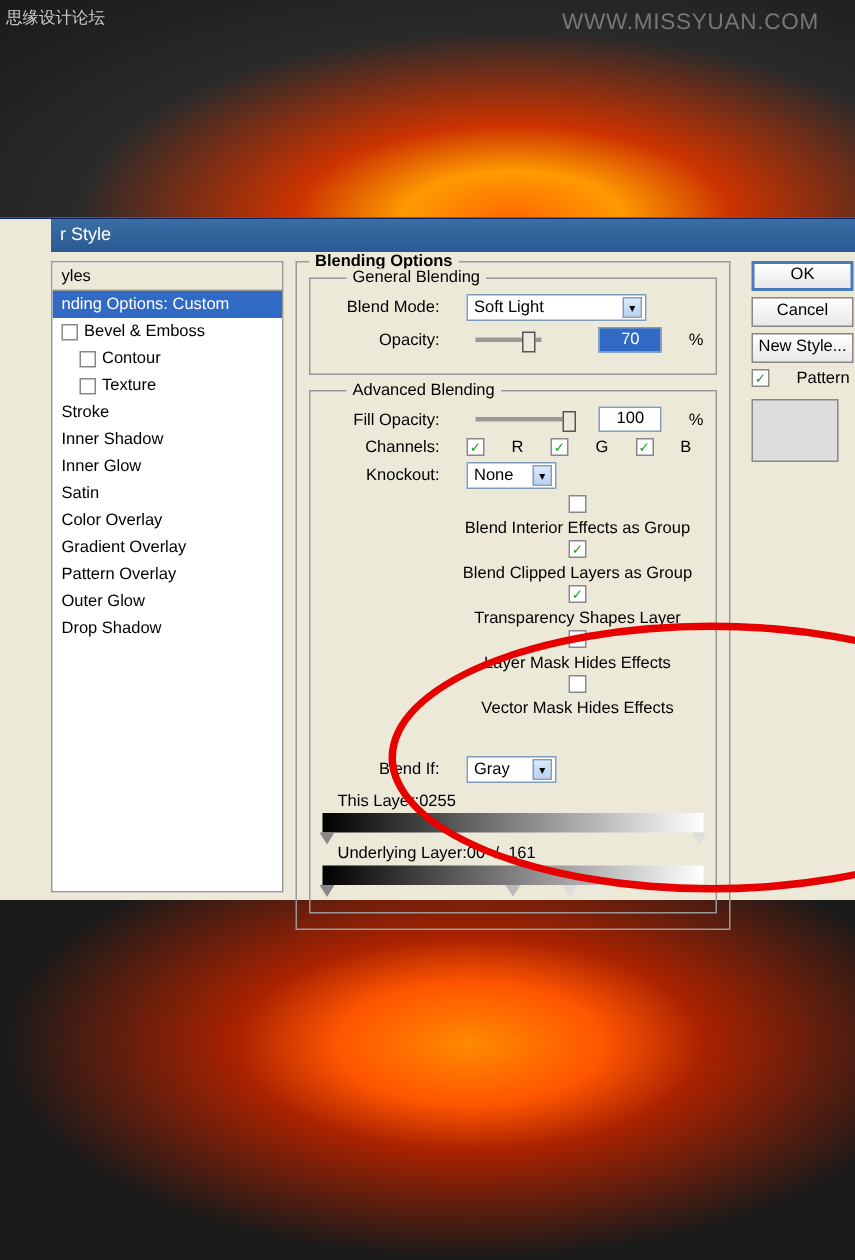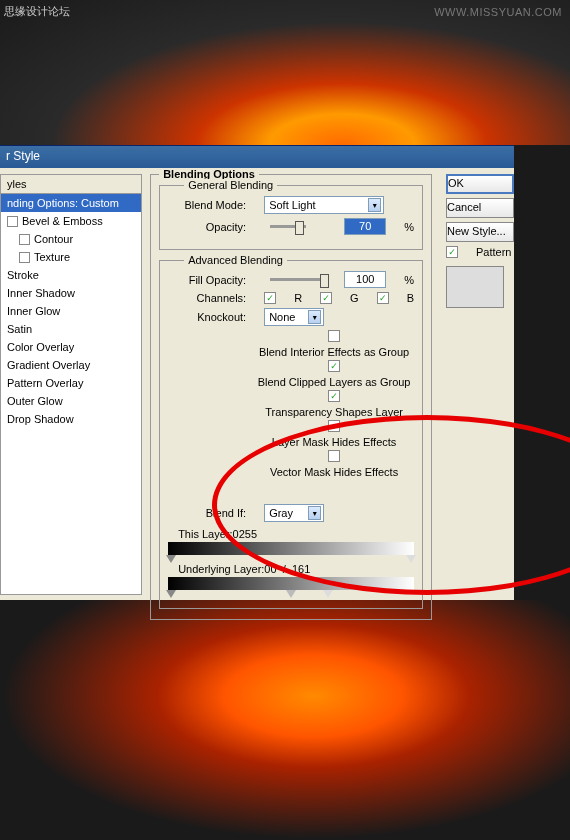--- a/index.html
+++ b/index.html
@@ -1,19 +1,19 @@
 <!DOCTYPE html>
 <html><head>
 <meta charset="utf-8">
 <style>
 * { box-sizing: border-box; margin: 0; padding: 0; font-family: Tahoma, sans-serif; font-size: 11px; }
 body { width: 570px; height: 840px; background: #1a1a1a; position: relative; overflow: hidden; }
 .bg-top { width: 570px; height: 145px; background: radial-gradient(ellipse at 60% 100%, #ff6a00 0%, #ff9a00 15%, #cc3300 30%, #2a2a2a 60%, #1a1a1a 100%); position: absolute; top: 0; }
 .bg-bottom { width: 570px; height: 240px; background: radial-gradient(ellipse at 55% 40%, #ff8a00 0%, #ff5500 20%, #aa2200 35%, #1a1a1a 70%); position: absolute; bottom: 0; }
-.dialog { position: absolute; top: 145px; left: 0; width: 514px; height: 455px; background: #ece9d8; border-top: 1px solid #0a246a; }
+.dialog { position: absolute; top: 145px; left: 0; width: 570px; height: 455px; background: #ece9d8; border-top: 1px solid #0a246a; padding-left: 34px; }
 .titlebar { background: linear-gradient(#3b6ea5,#2a5a95); color: #fff; height: 22px; padding: 3px 6px; font-size: 12px; }
 .content { display: flex; height: 433px; }
 .sidebar { width: 155px; background: #fff; border: 1px solid #999; margin: 6px 0 6px 0; overflow: hidden; }
 .sidebar-header { background: #ece9d8; border-bottom: 1px solid #999; padding: 3px 6px; }
 .sidebar-item { padding: 3px 6px; display: flex; align-items: center; gap: 4px; }
 .sidebar-item.active { background: #316ac5; color: #fff; }
 .checkbox { width: 11px; height: 11px; border: 1px solid #888; background: #fff; display: inline-block; }
 .main { flex: 1; padding: 6px 8px; position: relative; }
 .fieldset { border: 1px solid #999; padding: 6px 8px 10px; margin-bottom: 8px; position: relative; }
 .fieldset > .legend { position: absolute; top: -7px; left: 8px; background: #ece9d8; padding: 0 4px; font-weight: bold; }
@@ -26,25 +26,25 @@
 .slider { flex: 1; height: 3px; background: #999; position: relative; margin: 0 6px; }
 .slider .thumb { position: absolute; top: -4px; width: 9px; height: 14px; background: #ece9d8; border: 1px solid #555; }
 .numbox { width: 42px; height: 17px; border: 1px solid #7f9db9; background: #fff; text-align: center; padding-top: 1px; }
 .numbox.hl { background: #316ac5; color: #fff; margin-left: 14px; }
 .chk-row { display: flex; align-items: center; gap: 4px; margin: 2px 0 2px 86px; flex-direction: column; }
 .chk { width: 12px; height: 12px; border: 1px solid #888; background: #fff; display: flex; align-items: center; justify-content: center; font-size: 9px; color: #21a121; }
 .gradient-bar { height: 13px; width: 100%; background: linear-gradient(90deg, #000, #fff); margin: 2px 0 8px; position: relative; }
 .tri { position: absolute; bottom: -8px; width: 0; height: 0; border-left: 5px solid transparent; border-right: 5px solid transparent; border-top: 8px solid #888; }
 .blendif-row { display: flex; padding: 0 10px; margin-top: 6px; }
 .right-col { width: 75px; padding: 6px 0 0 6px; }
-.btn { width: 68px; height: 20px; background: linear-gradient(#fff,#e8e8e8); border: 1px solid #888; padding-top: 2px; margin-bottom: 4px; }
+.btn { width: 68px; height: 20px; background: linear-gradient(#fff,#e8e8e8); border: 1px solid #888; text-align: center; padding-top: 2px; margin-bottom: 4px; }
 .btn.default { border: 2px solid #4a7ac0; padding-top: 1px; }
 .highlight-ellipse { position: absolute; border: 5px solid #e60000; border-radius: 50%; width: 430px; height: 180px; top: 247px; left: 70px; pointer-events: none; }
 .watermark { position: absolute; top: 4px; left: 4px; color: #ccc; font-size: 11px; font-family: "Microsoft YaHei", sans-serif; }
-.watermark2 { position: absolute; top: 6px; right: 8px; color: #777; font-size: 11px; letter-spacing: 0.5px; }
+.watermark2 { position: absolute; top: 6px; right: 24px; color: #777; font-size: 15px; letter-spacing: 0.5px; }
 </style>
 </head>
 <body>
 
 <div class="bg-top"></div>
 <div class="bg-bottom"></div>
 <div class="watermark">思缘设计论坛</div>
 <div class="watermark2">WWW.MISSYUAN.COM</div>
 
 <div class="dialog">

